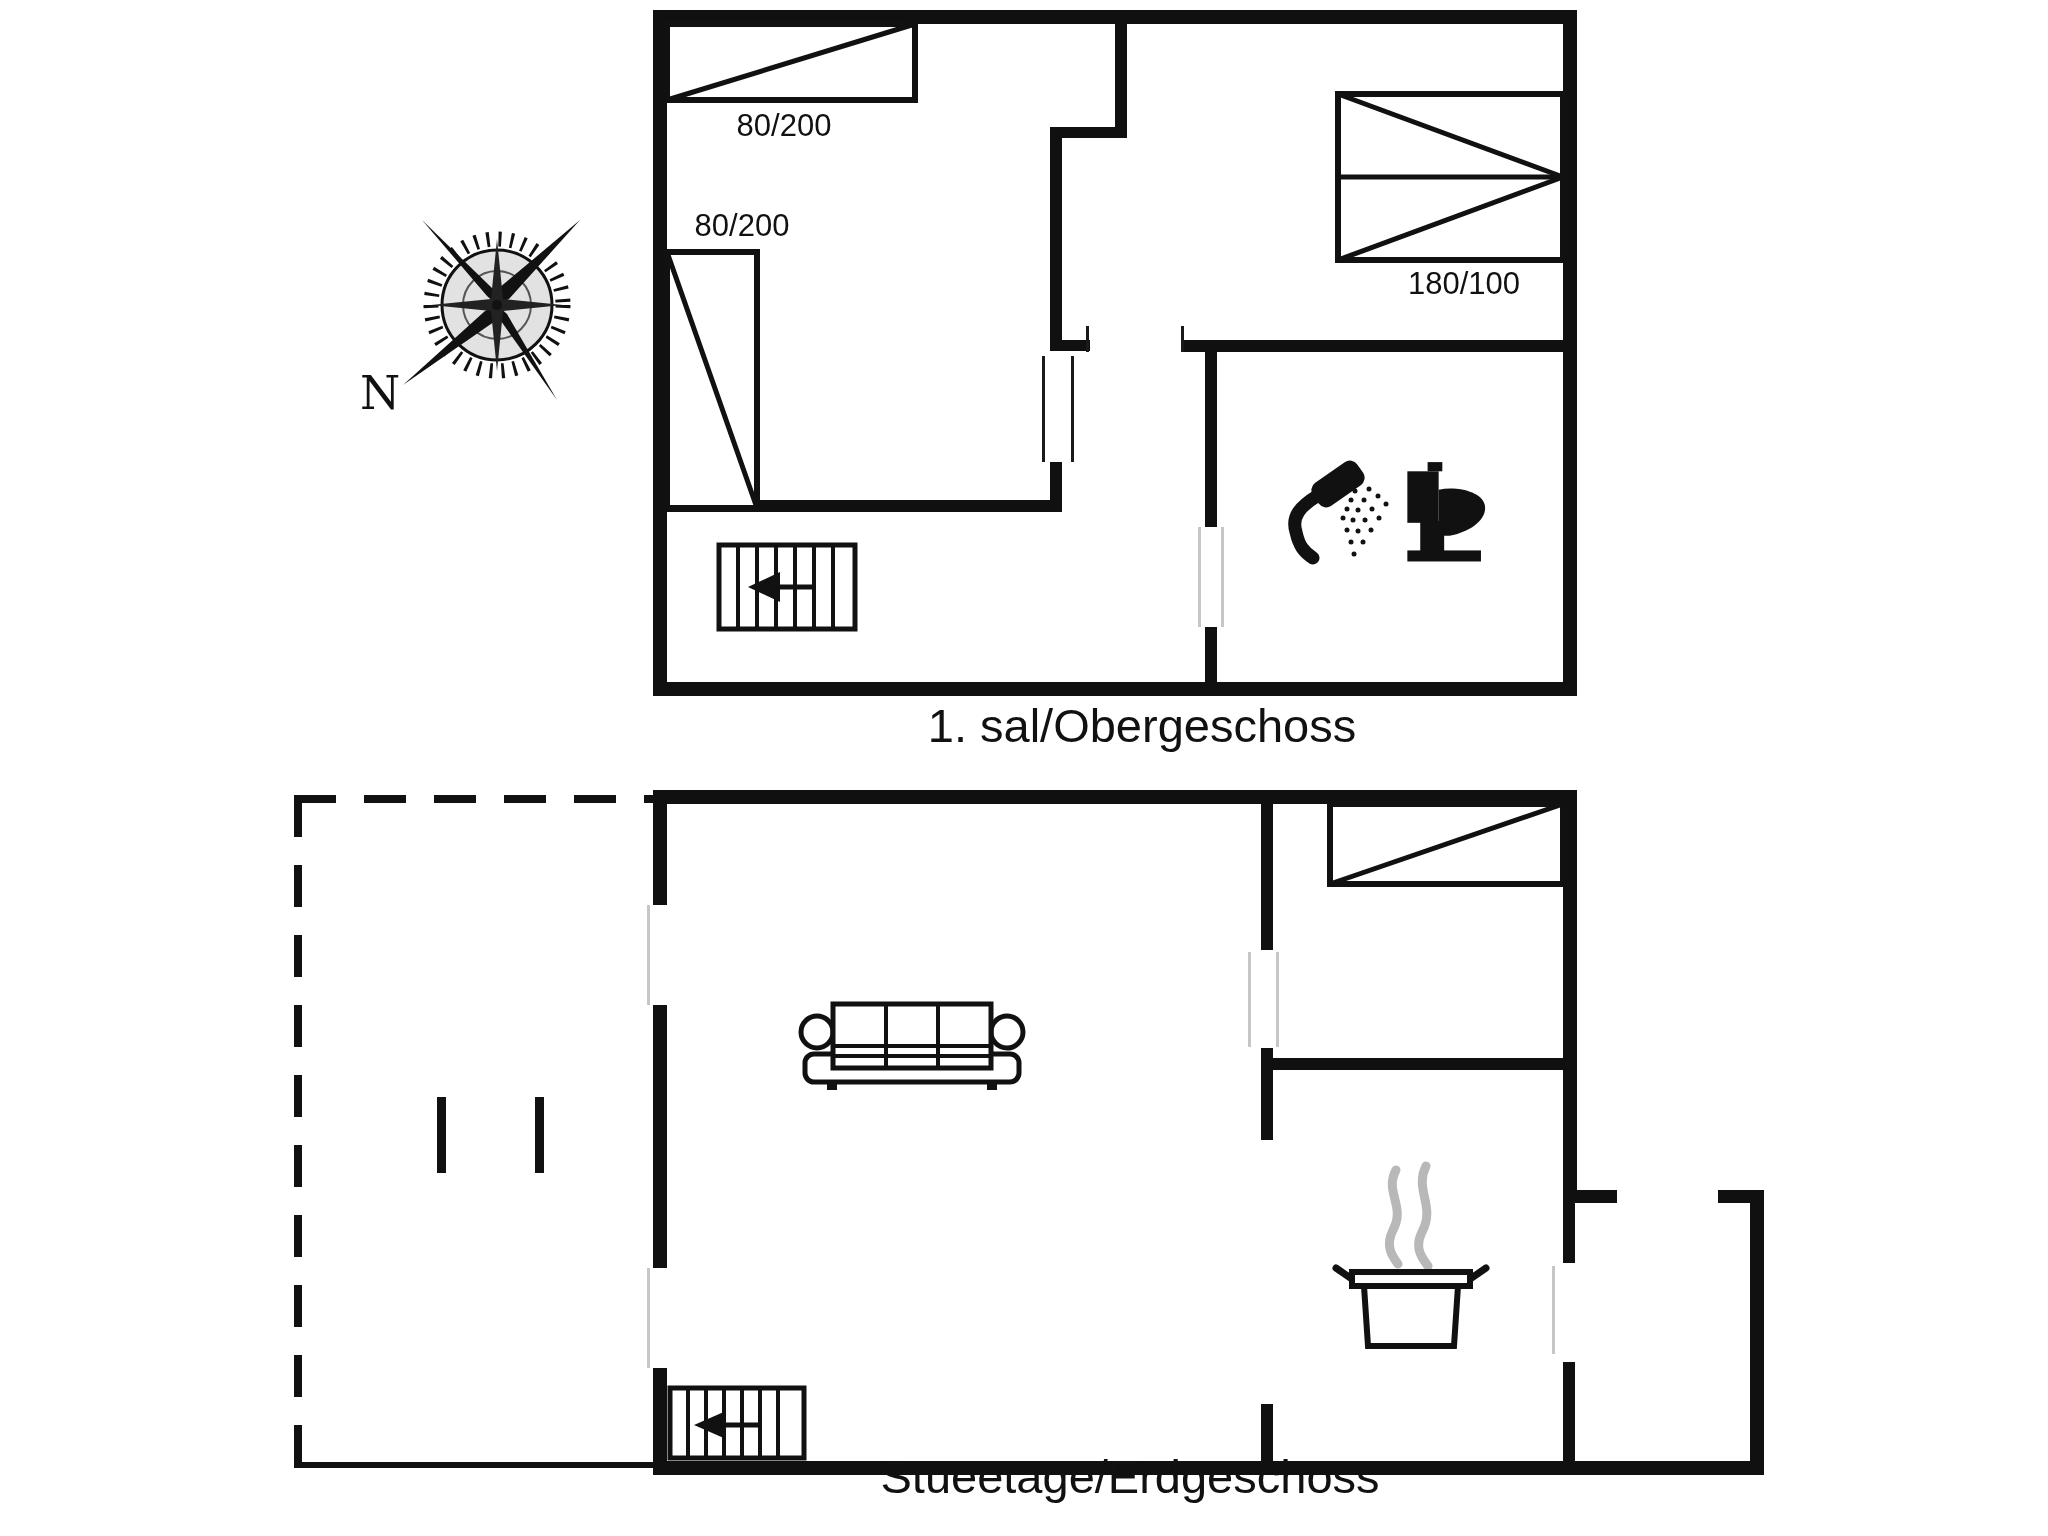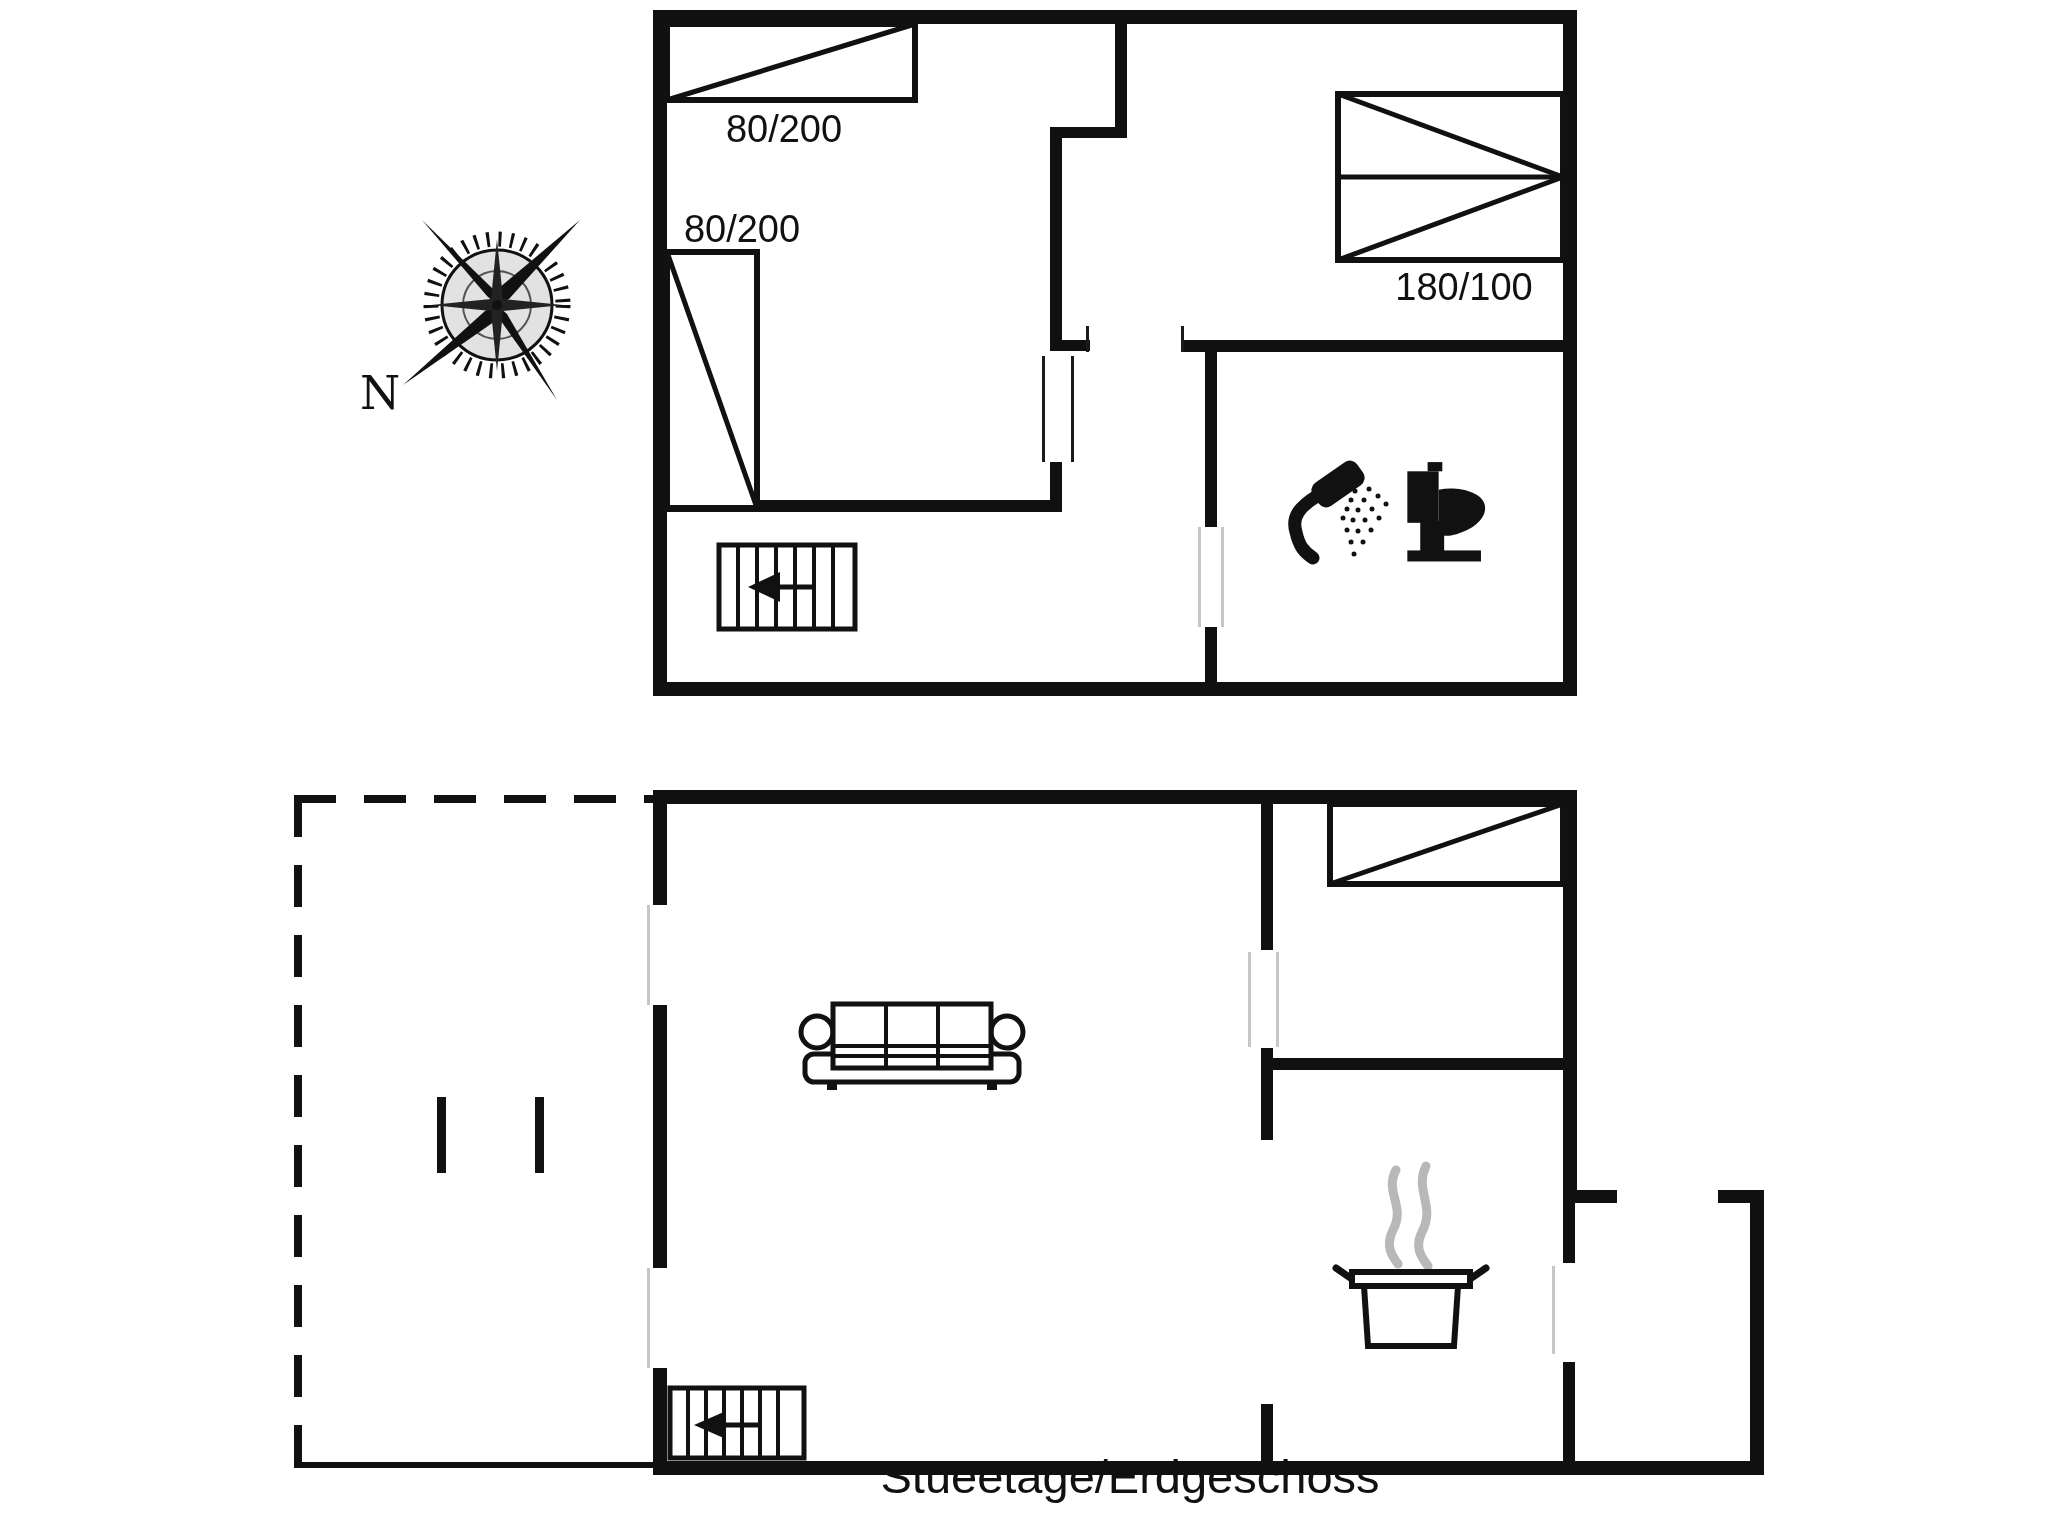--- a/index.html
+++ b/index.html
@@ -2,21 +2,21 @@
 <html><head>
 <meta charset="utf-8">
 <style>
   html,body{margin:0;padding:0;background:#ffffff;}
   #canvas{position:relative;width:2048px;height:1536px;background:#fff;overflow:hidden;
           font-family:"Liberation Sans", sans-serif;}
   .wall{position:absolute;background:#101010;}
   .jamb{position:absolute;background:#c6c6c6;}
   .leaf{position:absolute;background:#1a1a1a;}
   .lbl{position:absolute;color:#111;text-align:center;white-space:nowrap;}
-  .bedlbl{font-size:38px;}
+  .bedlbl{font-size:31px;}
   .caption{font-size:47px;}
   .nlbl{font-family:"DejaVu Serif", serif;font-size:46px;}
   .dash-h{position:absolute;background:repeating-linear-gradient(90deg,#111 0 42px,transparent 42px 70px);}
   .dash-v{position:absolute;background:repeating-linear-gradient(180deg,#111 0 42px,transparent 42px 70px);}
   .post{position:absolute;background:#111;}
   svg{position:absolute;display:block;}
 </style>
 </head>
 <body>
 
@@ -125,20 +125,21 @@
     <svg style="left:1400px;top:462px" width="92" height="106" viewBox="0 0 100 115">
       <g fill="#111">
         <rect x="30" y="0" width="16" height="10"></rect>
         <rect x="8" y="10" width="34" height="56"></rect>
         <path d="M42,30 C62,26 88,32 92,46 C96,62 76,76 54,80 L42,80 Z"></path>
         <rect x="22" y="64" width="26" height="34"></rect>
         <rect x="8" y="96" width="80" height="12"></rect>
       </g>
     </svg>
   </section>
+  <div class="lbl caption" style="left:742px;top:698px;width:800px;">1. sal/Obergeschoss</div>
 
   <section>
 
     <div class="dash-h" style="left:294px;top:795px;width:359px;height:8px"></div>
     <div class="dash-v" style="left:294px;top:795px;width:8px;height:673px"></div>
     <div class="wall" style="left:294px;top:1462px;width:373px;height:6px"></div>
     <div class="post" style="left:437px;top:1097px;width:9px;height:76px"></div>
     <div class="post" style="left:535px;top:1097px;width:9px;height:76px"></div>
 
     <div class="wall" style="left:653px;top:790px;width:924px;height:14px"></div>

